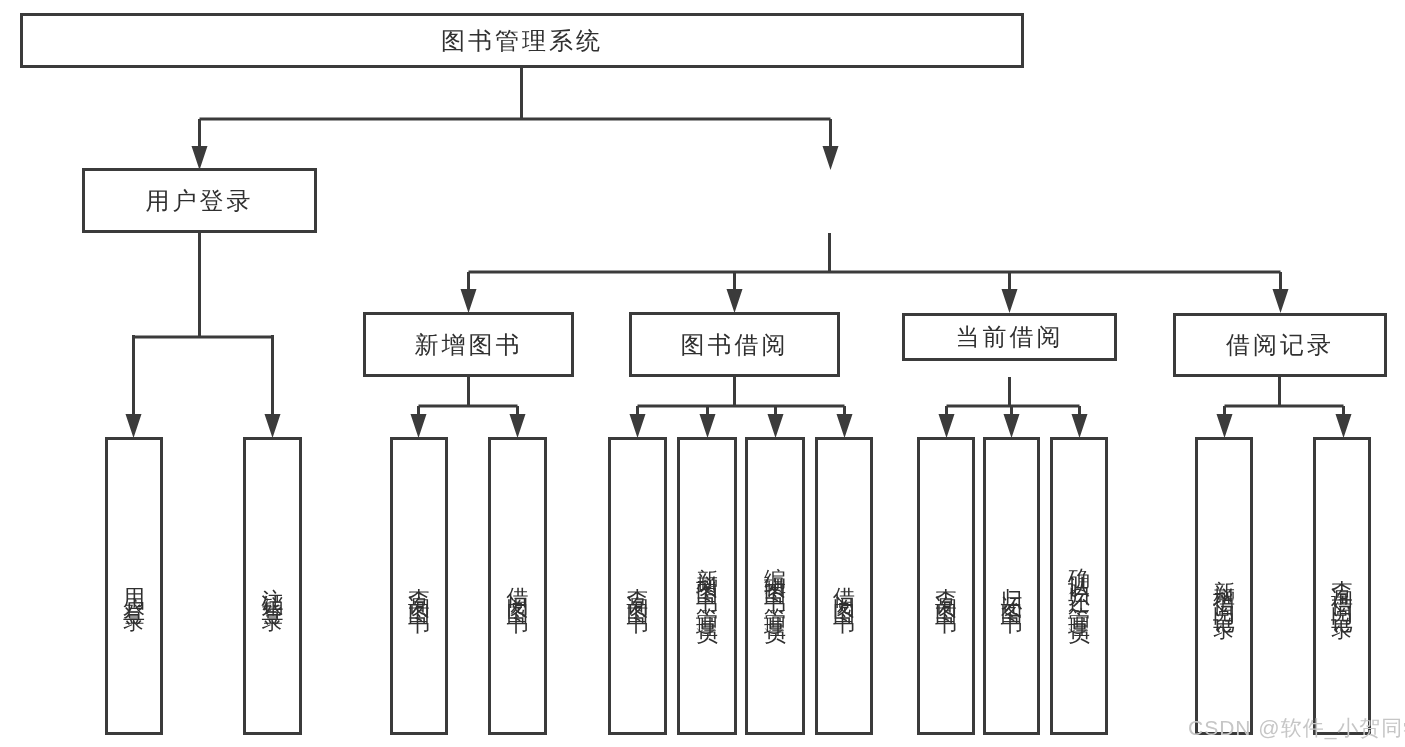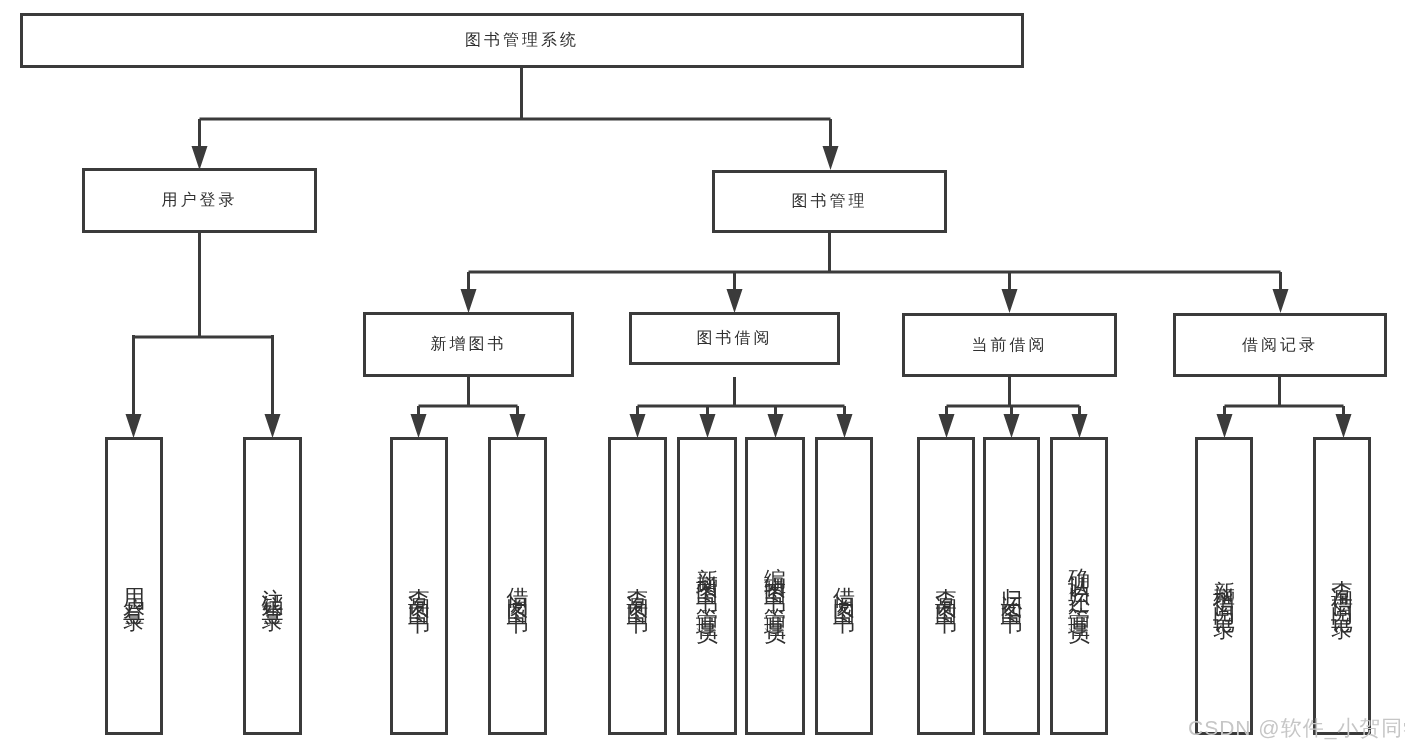--- a/index.html
+++ b/index.html
@@ -4,35 +4,35 @@
 <style>
   html,body{margin:0;padding:0;background:#ffffff;}
   #canvas{
     position:relative;width:1405px;height:747px;background:#ffffff;overflow:hidden;
     font-family:"Liberation Sans","DejaVu Sans",sans-serif;
     color:#303030;
   }
   .box{
     position:absolute;box-sizing:border-box;border:3px solid #3b3b3b;background:#ffffff;
     display:flex;align-items:center;justify-content:center;
-    font-size:16px;letter-spacing:3px;color:#303030;white-space:nowrap;
+    font-size:24px;letter-spacing:3px;color:#303030;white-space:nowrap;
   }
   .vbox{
     writing-mode:vertical-rl;text-orientation:mixed;
     font-size:22px;letter-spacing:8px;line-height:1;
     top:437px;height:298px;
   }
   #connectors{position:absolute;left:0;top:0;width:1405px;height:747px;}
   
   .b-root{left:20px;top:13px;width:1004px;height:55px;}
   .b-user{left:82px;top:168px;width:235px;height:65px;}
   .b-mgmt{left:712px;top:170px;width:235px;height:63px;}
   .b-new{left:363px;top:312px;width:211px;height:65px;}
-  .b-borrow{left:629px;top:312px;width:211px;height:53px;text-align:right;}
-  .b-cur{left:902px;top:313px;width:215px;height:64px;}
+  .b-borrow{left:629px;top:312px;width:211px;height:65px;text-align:right;}
+  .b-cur{left:902px;top:313px;width:215px;height:48px;}
   .b-rec{left:1173px;top:313px;width:214px;height:64px;}
   
   .v1{left:105px;width:58px;}
   .v2{left:243px;width:59px;}
   .v3{left:390px;width:58px;}
   .v4{left:488px;width:59px;}
   .v5{left:608px;width:59px;}
   .v6{left:677px;width:60px;}
   .v7{left:745px;width:60px;}
   .v8{left:815px;width:58px;}
@@ -79,21 +79,20 @@
       M629.5 414 H645.5 L637.5 438 Z  M699.5 414 H715.5 L707.5 438 Z
       M767.5 414 H783.5 L775.5 438 Z  M836.5 414 H852.5 L844.5 438 Z
       M938.5 414 H954.5 L946.5 438 Z  M1003.5 414 H1019.5 L1011.5 438 Z
       M1071.5 414 H1087.5 L1079.5 438 Z
       M1216.5 414 H1232.5 L1224.5 438 Z  M1335.5 414 H1351.5 L1343.5 438 Z"></path>
   </svg>
 
   <div class="box b-root">图书管理系统</div>
 
   <div class="box b-user">用户登录</div>
-  <div class="box b-mgmt">图书管理</div>
 
   <div class="box b-new">新增图书</div>
   <div class="box b-borrow">图书借阅</div>
   <div class="box b-cur">当前借阅</div>
   <div class="box b-rec">借阅记录</div>
 
   <div class="box vbox v1">用户登录</div>
   <div class="box vbox v2">注销登录</div>
 
   <div class="box vbox v3">查询图书</div>

